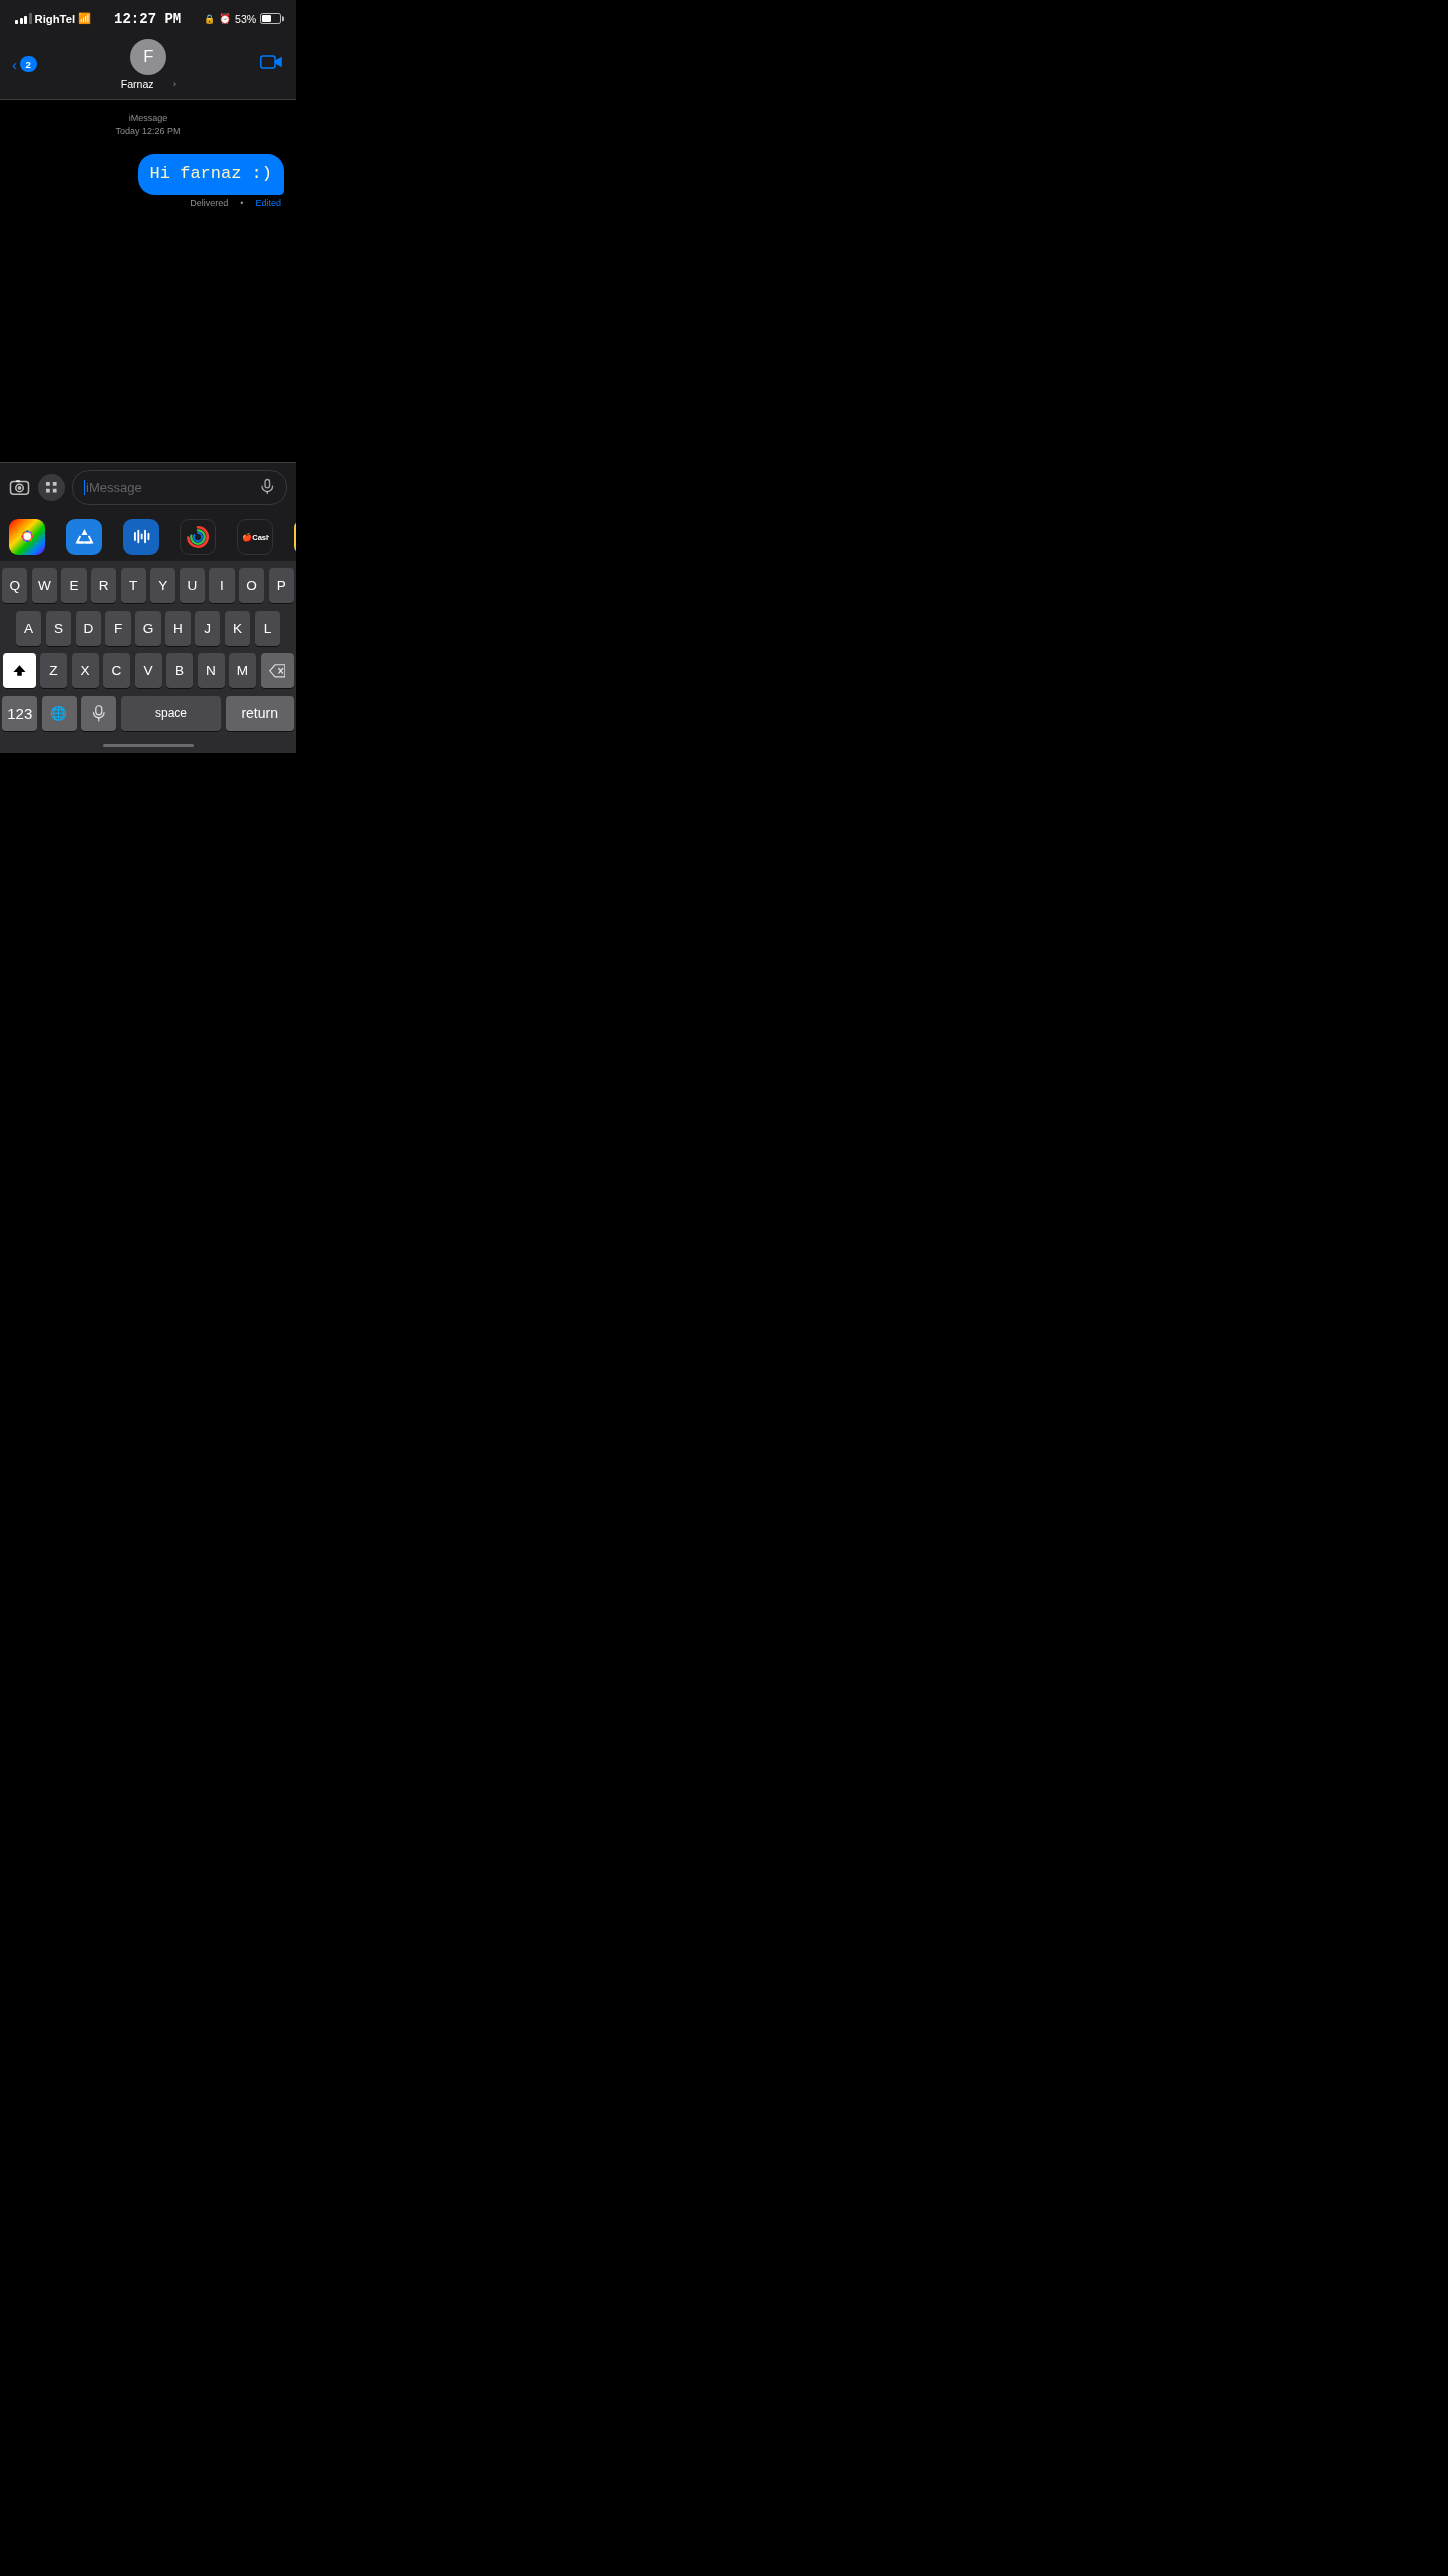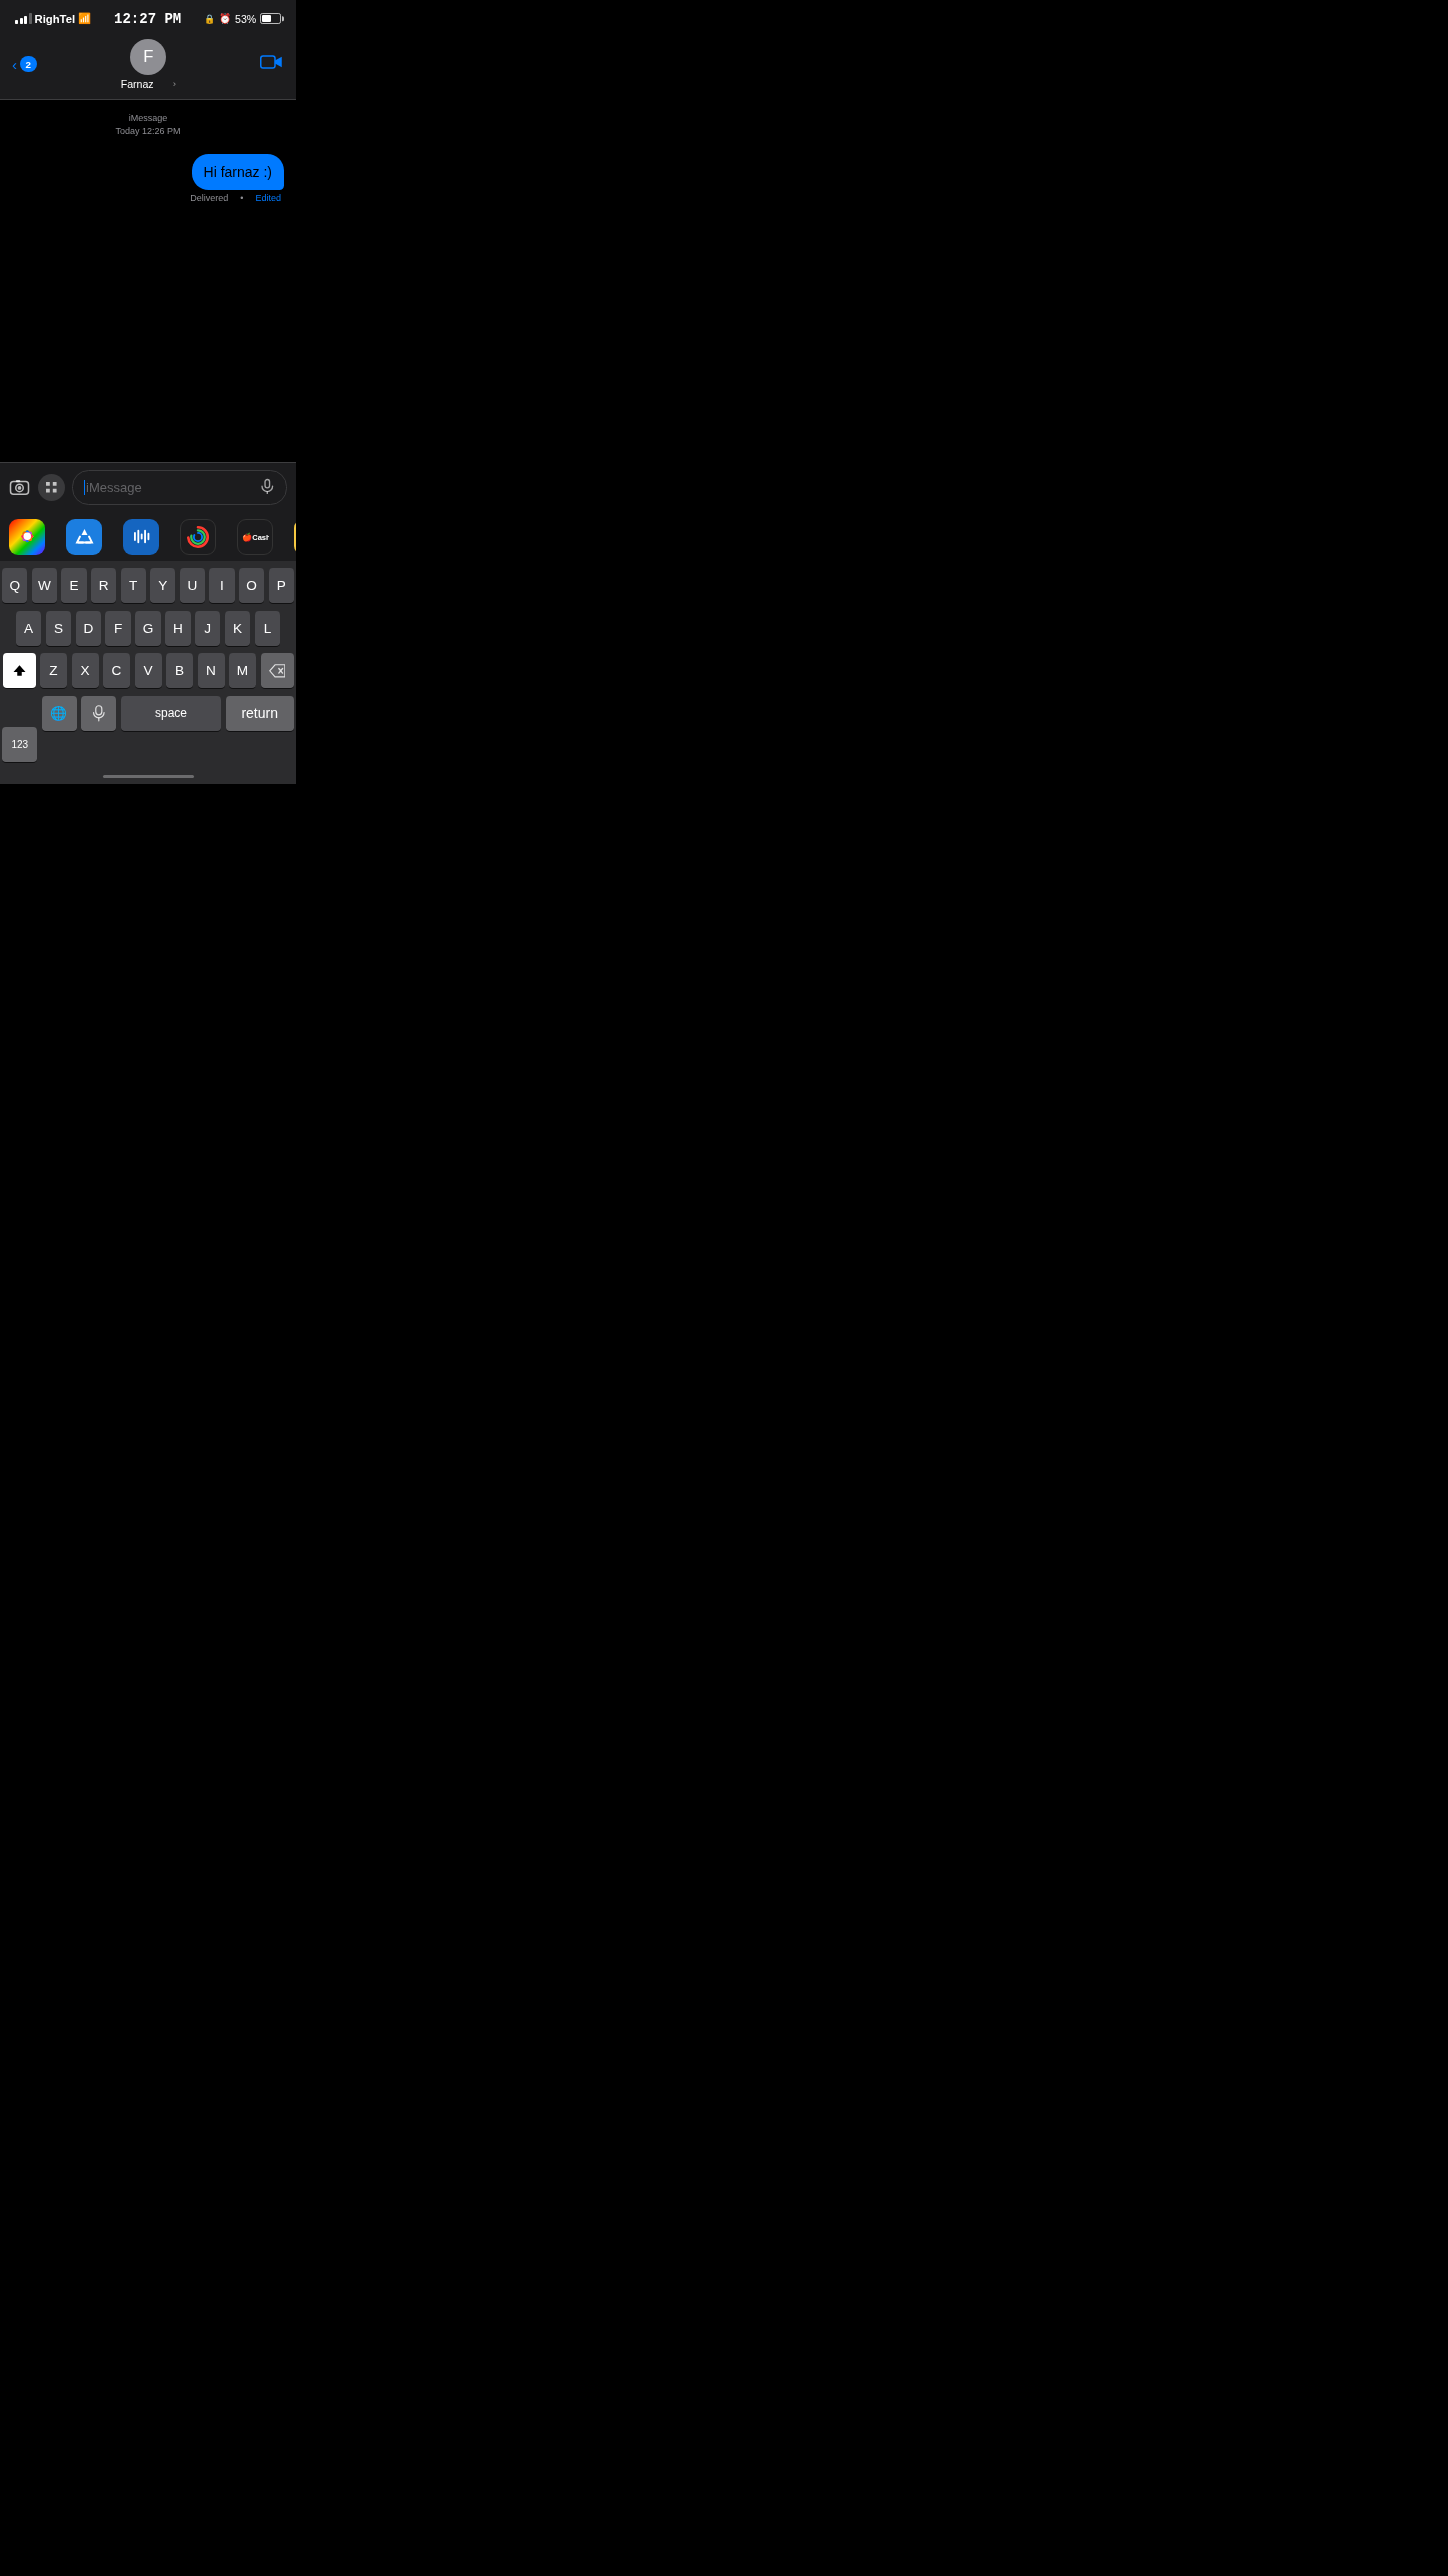--- a/index.html
+++ b/index.html
@@ -155,26 +155,27 @@
     }
     .messages-list {
       width: 100%;
       display: flex;
       flex-direction: column;
       align-items: flex-end;
       gap: 3px;
     }
     .message-bubble {
       background: #007AFF;
-      color: #000000;
+      color: #fef9c3;
       padding: 9px 12px;
       border-radius: 16.6px 16.6px 4.5px 16.6px;
       max-width: 75%;
-      font-size: 14px;
+      font-size: 17px;
       line-height: 1.35;
+      font-family: Liberation Mono, monospace;
     }
     .message-status {
       font-size: 9px;
       color: #8e8e93;
       margin-right: 3px;
       display: flex;
       align-items: center;
       gap: 12px;
     }
     .message-status .edited-label {
@@ -291,21 +292,21 @@
     .kb-key.delete {
       max-width: 33px;
       background: #636366;
     }
     .kb-bottom {
       display: flex;
       justify-content: center;
       gap: 4.5px;
       margin-bottom: 4.5px;
     }
-    .kb-key.num { max-width: 35px; background: #636366; font-size: 10px; margin-top: 31px; }
+    .kb-key.num { max-width: 35px; background: #636366; font-size: 15px; }
     .kb-key.globe { max-width: 35px; background: #636366; font-size: 13.6px; }
     .kb-key.mic-kb { max-width: 35px; background: #636366; font-size: 12px; }
     .kb-key.space { flex: 1; max-width: 106px; background: #4a4a4e; font-size: 12px; }
     .kb-key.return { max-width: 68px; background: #636366; font-size: 14px; }
     .kb-home-indicator {
       background: #2c2c2e;
       height: 15px;
       display: flex;
       align-items: flex-end;
       justify-content: center;

